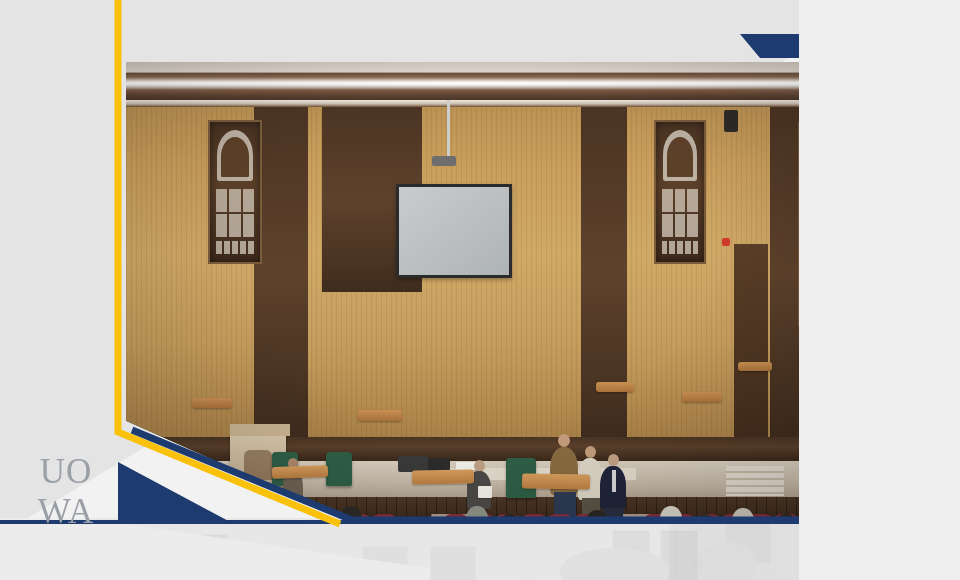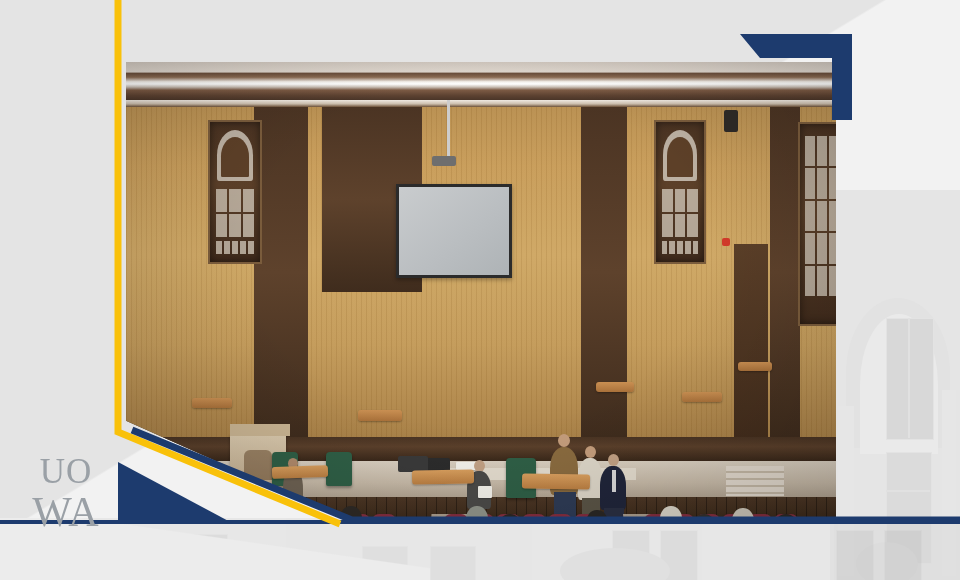--- a/index.html
+++ b/index.html
@@ -1,21 +1,21 @@
 <!DOCTYPE html>
 <html><head>
 <meta charset="utf-8">
 <style>
   html,body{margin:0;padding:0;}
   body{
     width:960px;height:580px;overflow:hidden;
     font-family:"Liberation Sans", sans-serif;
     background:#eeeeee;position:relative;
   }
-  .stage{position:absolute;inset:0;width:960px;height:580px;overflow:hidden;background:#404040;}
+  .stage{position:absolute;inset:0;width:799px;height:580px;overflow:hidden;background:#404040;}
 
   
   .bg-base{position:absolute;inset:0;background:#ececec;}
   .bg-diag{position:absolute;left:0;top:0;width:960px;height:580px;
     background:linear-gradient(to bottom right,#e4e4e4 0%,#e4e4e4 46%,#f2f2f2 46.2%,#f2f2f2 100%);}
 
   
   .watermark{position:absolute;opacity:.42;filter:grayscale(1);}
   .wm-right{right:0;top:190px;width:130px;height:390px;overflow:hidden;}
   .wm-bottom{left:0;bottom:0;width:960px;height:62px;overflow:hidden;}
@@ -127,21 +127,21 @@
   
   .vignette{position:absolute;inset:0;
     background:radial-gradient(ellipse at 50% 42%,rgba(0,0,0,0) 45%,rgba(0,0,0,.18) 100%);}
 
   
   .logo{position:absolute;left:24px;top:452px;width:84px;height:86px;
     color:#9aa0a6;letter-spacing:1px;}
   .logo-row{display:flex;align-items:center;justify-content:center;
     font-family:"Liberation Serif", serif;font-weight:400;}
   .logo-top{font-size:35px;line-height:40px;}
-  .logo-bot{font-size:42px;line-height:40px;}
+  .logo-bot{font-size:35px;line-height:40px;}
 </style>
 </head>
 <body>
 
 <div class="stage">
 
   <div class="bg-base"></div>
   <div class="bg-diag"></div>
 
   <div class="watermark wm-right">

